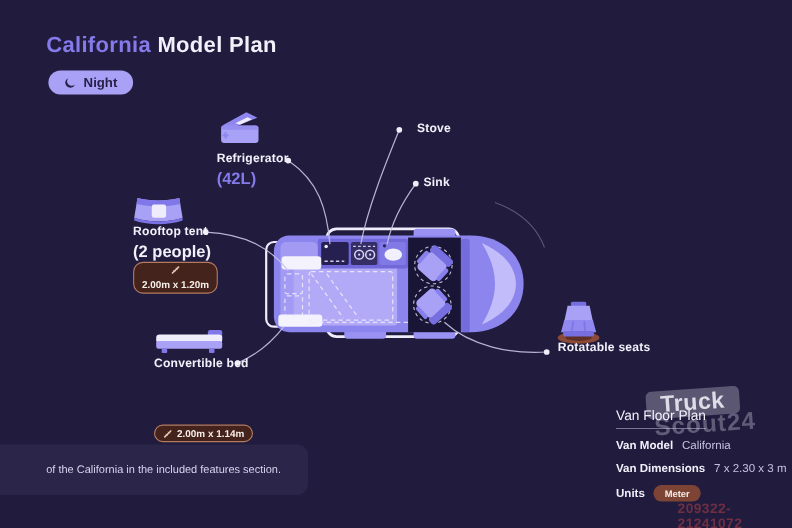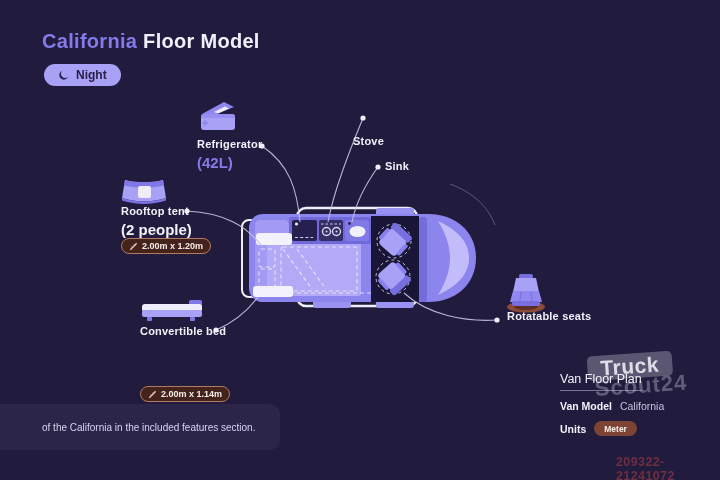--- a/index.html
+++ b/index.html
@@ -148,21 +148,21 @@
       <circle cx="363" cy="118" r="2.6"></circle>
       <circle cx="378" cy="167" r="2.6"></circle>
       <circle cx="187" cy="211" r="2.6"></circle>
       <circle cx="216" cy="330" r="2.6"></circle>
       <circle cx="497" cy="320" r="2.6"></circle>
     </g>
   </svg>
 
   <h1 class="abs page-title">
     <span class="title-accent">California</span>
-    <span class="title-rest">Floor Model</span>
+    <span class="title-rest">Model Plan</span>
   </h1>
   <div class="abs night-badge">
     <svg width="12" height="12" viewBox="0 0 12 12">
       <path d="M10.2,7.8 A4.6,4.6 0 1 1 4.2,1.8 A3.7,3.7 0 0 0 10.2,7.8 Z" fill="#272148"></path>
     </svg>
     <span>Night</span>
   </div>
 
   <div>
     <svg class="abs" style="left:194px;top:99px;" width="48" height="34" viewBox="0 0 48 34">
@@ -171,37 +171,37 @@
       <rect x="7" y="15" width="34" height="16" rx="3" fill="#A9A1F6"></rect>
       <rect x="7" y="15" width="34" height="4" rx="2" fill="#8F87EF" opacity=".7"></rect>
       <rect x="10" y="21" width="2" height="6" rx="1" fill="#8F87EF"></rect>
       <rect x="8" y="23" width="6" height="2" rx="1" fill="#8F87EF"></rect>
     </svg>
     <div class="abs flabel" style="left:197px;top:138px;">Refrigerator</div>
     <div class="abs fsub accent" style="left:197px;top:154px;">(42L)</div>
   </div>
 
   <div>
-    <div class="abs flabel" style="left:353px;top:111px;margin-top:24px;">Stove</div>
+    <div class="abs flabel" style="left:379px;top:111px;">Stove</div>
   </div>
 
   <div>
     <div class="abs flabel" style="left:385px;top:160px;">Sink</div>
   </div>
 
   <div>
     <svg class="abs" style="left:119px;top:175px;" width="50" height="32" viewBox="0 0 50 32">
       <path d="M6,5 C16,8 34,8 44,5 L47,23 C33,27.5 17,27.5 3,23 Z" fill="#A9A1F6"></path>
       <path d="M6,5 C16,8 34,8 44,5 L45,10.5 C32,13.5 18,13.5 5,10.5 Z" fill="#8078E8"></path>
       <rect x="19" y="11" width="13" height="12" rx="2" fill="#EFEDFB"></rect>
       <path d="M3,23 C17,27.5 33,27.5 47,23 L47,25.5 C33,30 17,30 3,25.5 Z" fill="#7A72E5"></path>
     </svg>
     <div class="abs flabel" style="left:121px;top:205px;">Rooftop tent</div>
     <div class="abs fsub" style="left:121px;top:221px;">(2 people)</div>
-    <div class="abs dim-badge" style="left:121px;top:238px;">
+    <div class="abs dim-badge" style="left:121px;top:238px;flex-direction:column;">
       <svg width="9" height="9" viewBox="0 0 10 10">
         <line x1="1.5" y1="8.5" x2="8.5" y2="1.5" stroke="#E9C6B4" stroke-width="1.6"></line>
         <line x1="3" y1="5" x2="4.6" y2="6.6" stroke="#E9C6B4" stroke-width="1"></line>
         <line x1="5.4" y1="2.8" x2="7" y2="4.4" stroke="#E9C6B4" stroke-width="1"></line>
       </svg>
       <span>2.00m x 1.20m</span>
     </div>
   </div>
 
   <div>
@@ -246,20 +246,24 @@
     <div class="wm-bottom">Scout24</div>
   </div>
 
   <div class="abs info-panel">
     <h2 class="info-heading">Van Floor Plan</h2>
     <div class="info-row">
       <span class="info-label">Van Model</span>
       <span class="info-value">California</span>
     </div>
     <div class="info-row">
+      <span class="info-label">Van Dimensions</span>
+      <span class="info-value">7 x 2.30 x 3 m</span>
+    </div>
+    <div class="info-row">
       <span class="info-label">Units</span>
       <span class="unit-pill">Meter</span>
     </div>
   </div>
 
   <div class="abs listing-id">209322-21241072</div>
 
 </div>
 
 </body></html>

